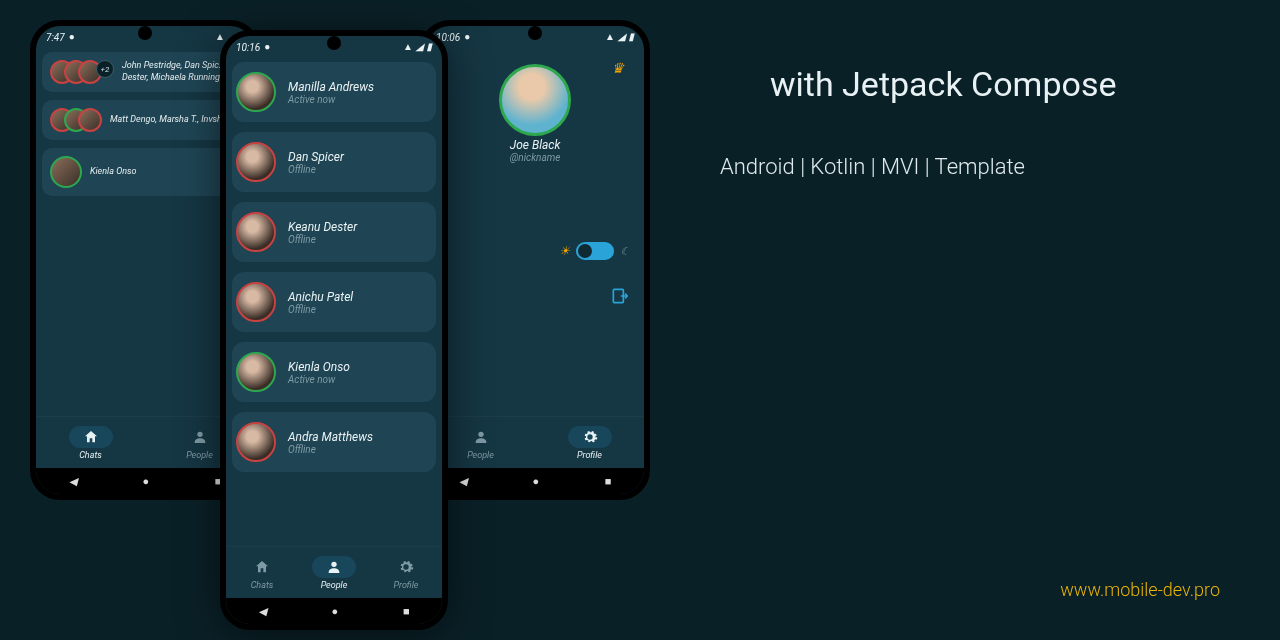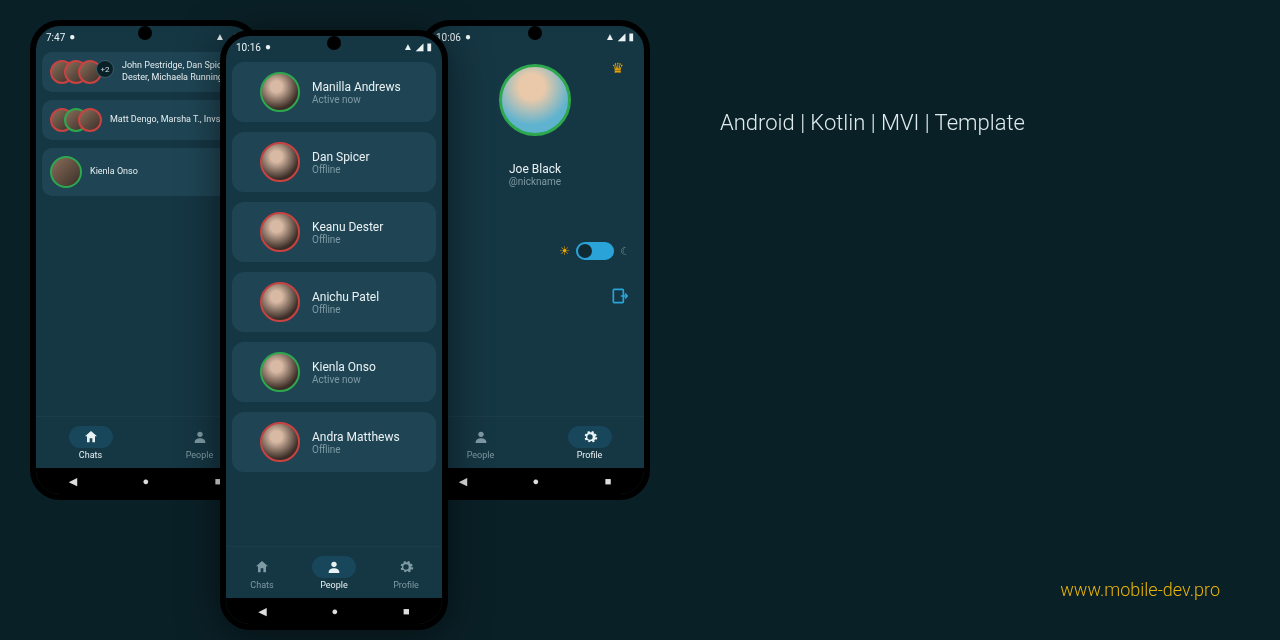--- a/index.html
+++ b/index.html
@@ -25,21 +25,21 @@
     position:relative;
   }
   .phones{position:absolute;left:20px;top:10px;width:680px;height:620px;}
   .phone{
     position:absolute;
     width:230px;height:480px;
     background:var(--surface);
     border-radius:30px;
     border:6px solid #000;
     overflow:hidden;
-    display:flex;flex-direction:column;
+    display:flex;flex-direction:column;font-style:italic;
   }
   .phone.left{left:10px;top:10px;}
   .phone.right{left:400px;top:10px;}
   .phone.center{
     left:200px;top:20px;
     width:228px;height:600px;
     z-index:5;
     box-shadow:0 6px 40px rgba(0,0,0,.5);
   }
   .notch{position:absolute;top:0;left:50%;transform:translateX(-50%);width:14px;height:14px;background:#000;border-radius:50%;}
@@ -72,21 +72,21 @@
   .plus{
     width:18px;height:18px;border-radius:50%;
     background:#0a2027;border:1px solid #3a5c68;
     font-size:8px;display:flex;align-items:center;justify-content:center;
     margin-left:-6px;color:#cde;flex:none;
   }
   .ci-text{font-size:9px;line-height:1.3;min-width:0;}
   .ci-text .t1{color:#e6eef1;overflow:hidden;text-overflow:ellipsis;}
   .people-item{
     background:var(--card);border-radius:12px;
-    padding:10px 28px;margin-bottom:10px;
+    padding:10px 4px;margin-bottom:10px;
     display:flex;align-items:center;gap:12px;
   }
   .pav{width:40px;height:40px;border-radius:50%;flex:none;border:2px solid var(--ring-red);
     background:radial-gradient(circle at 40% 35%,#d8b9a4 0 18%,#3a2d26 70%);}
   .pav.green{border-color:var(--ring-green);}
   .pi-text .name{font-size:12px;color:#eaf2f4;}
   .pi-text .st{font-size:10px;color:var(--text-dim);}
   .bottomnav{
     height:52px;background:var(--surface);
     border-top:1px solid rgba(255,255,255,0.03);
@@ -107,21 +107,21 @@
     color:#ddd;font-size:11px;
   }
   
   .profile-top{display:flex;flex-direction:column;align-items:center;padding-top:12px;position:relative;}
   .crown{position:absolute;right:14px;top:8px;color:#f0a400;font-size:14px;}
   .profile-av{
     width:72px;height:72px;border-radius:50%;
     border:3px solid var(--ring-green);
     background:radial-gradient(circle at 45% 30%,#e9c9a9 0 22%,#5fb3cf 65% 100%);
   }
-  .profile-name{margin-top:26px;font-size:12px;color:#eaf2f4;}
+  .profile-name{margin-top:2px;font-size:12px;color:#eaf2f4;}
   .profile-nick{font-size:10px;color:var(--text-dim);}
   .profile-controls{position:absolute;right:14px;bottom:110px;display:flex;flex-direction:column;align-items:flex-end;gap:26px;}
   .theme-row{display:flex;align-items:center;gap:6px;}
   .sun{color:#f0a400;font-size:12px;}
   .moon{color:#c9d7db;font-size:11px;opacity:.6;}
   .toggle{width:38px;height:18px;background:#2aa4d8;border-radius:9px;position:relative;}
   .toggle::after{content:"";position:absolute;left:2px;top:2px;width:14px;height:14px;background:#102a33;border-radius:50%;}
   .logout{width:20px;height:20px;color:#2aa4d8;}
   
   .hero{position:absolute;left:720px;top:60px;right:40px;}
@@ -350,15 +350,16 @@
     <div class="sysnav">
       <span>◀</span>
       <span>●</span>
       <span>■</span>
     </div>
   </div>
 
 </div>
 
 <div class="hero">
+  <h2>with Jetpack Compose</h2>
   <div class="tags">Android | Kotlin | MVI | Template</div>
 </div>
 <div class="url">www.mobile-dev.pro</div>
 
 </body></html>

